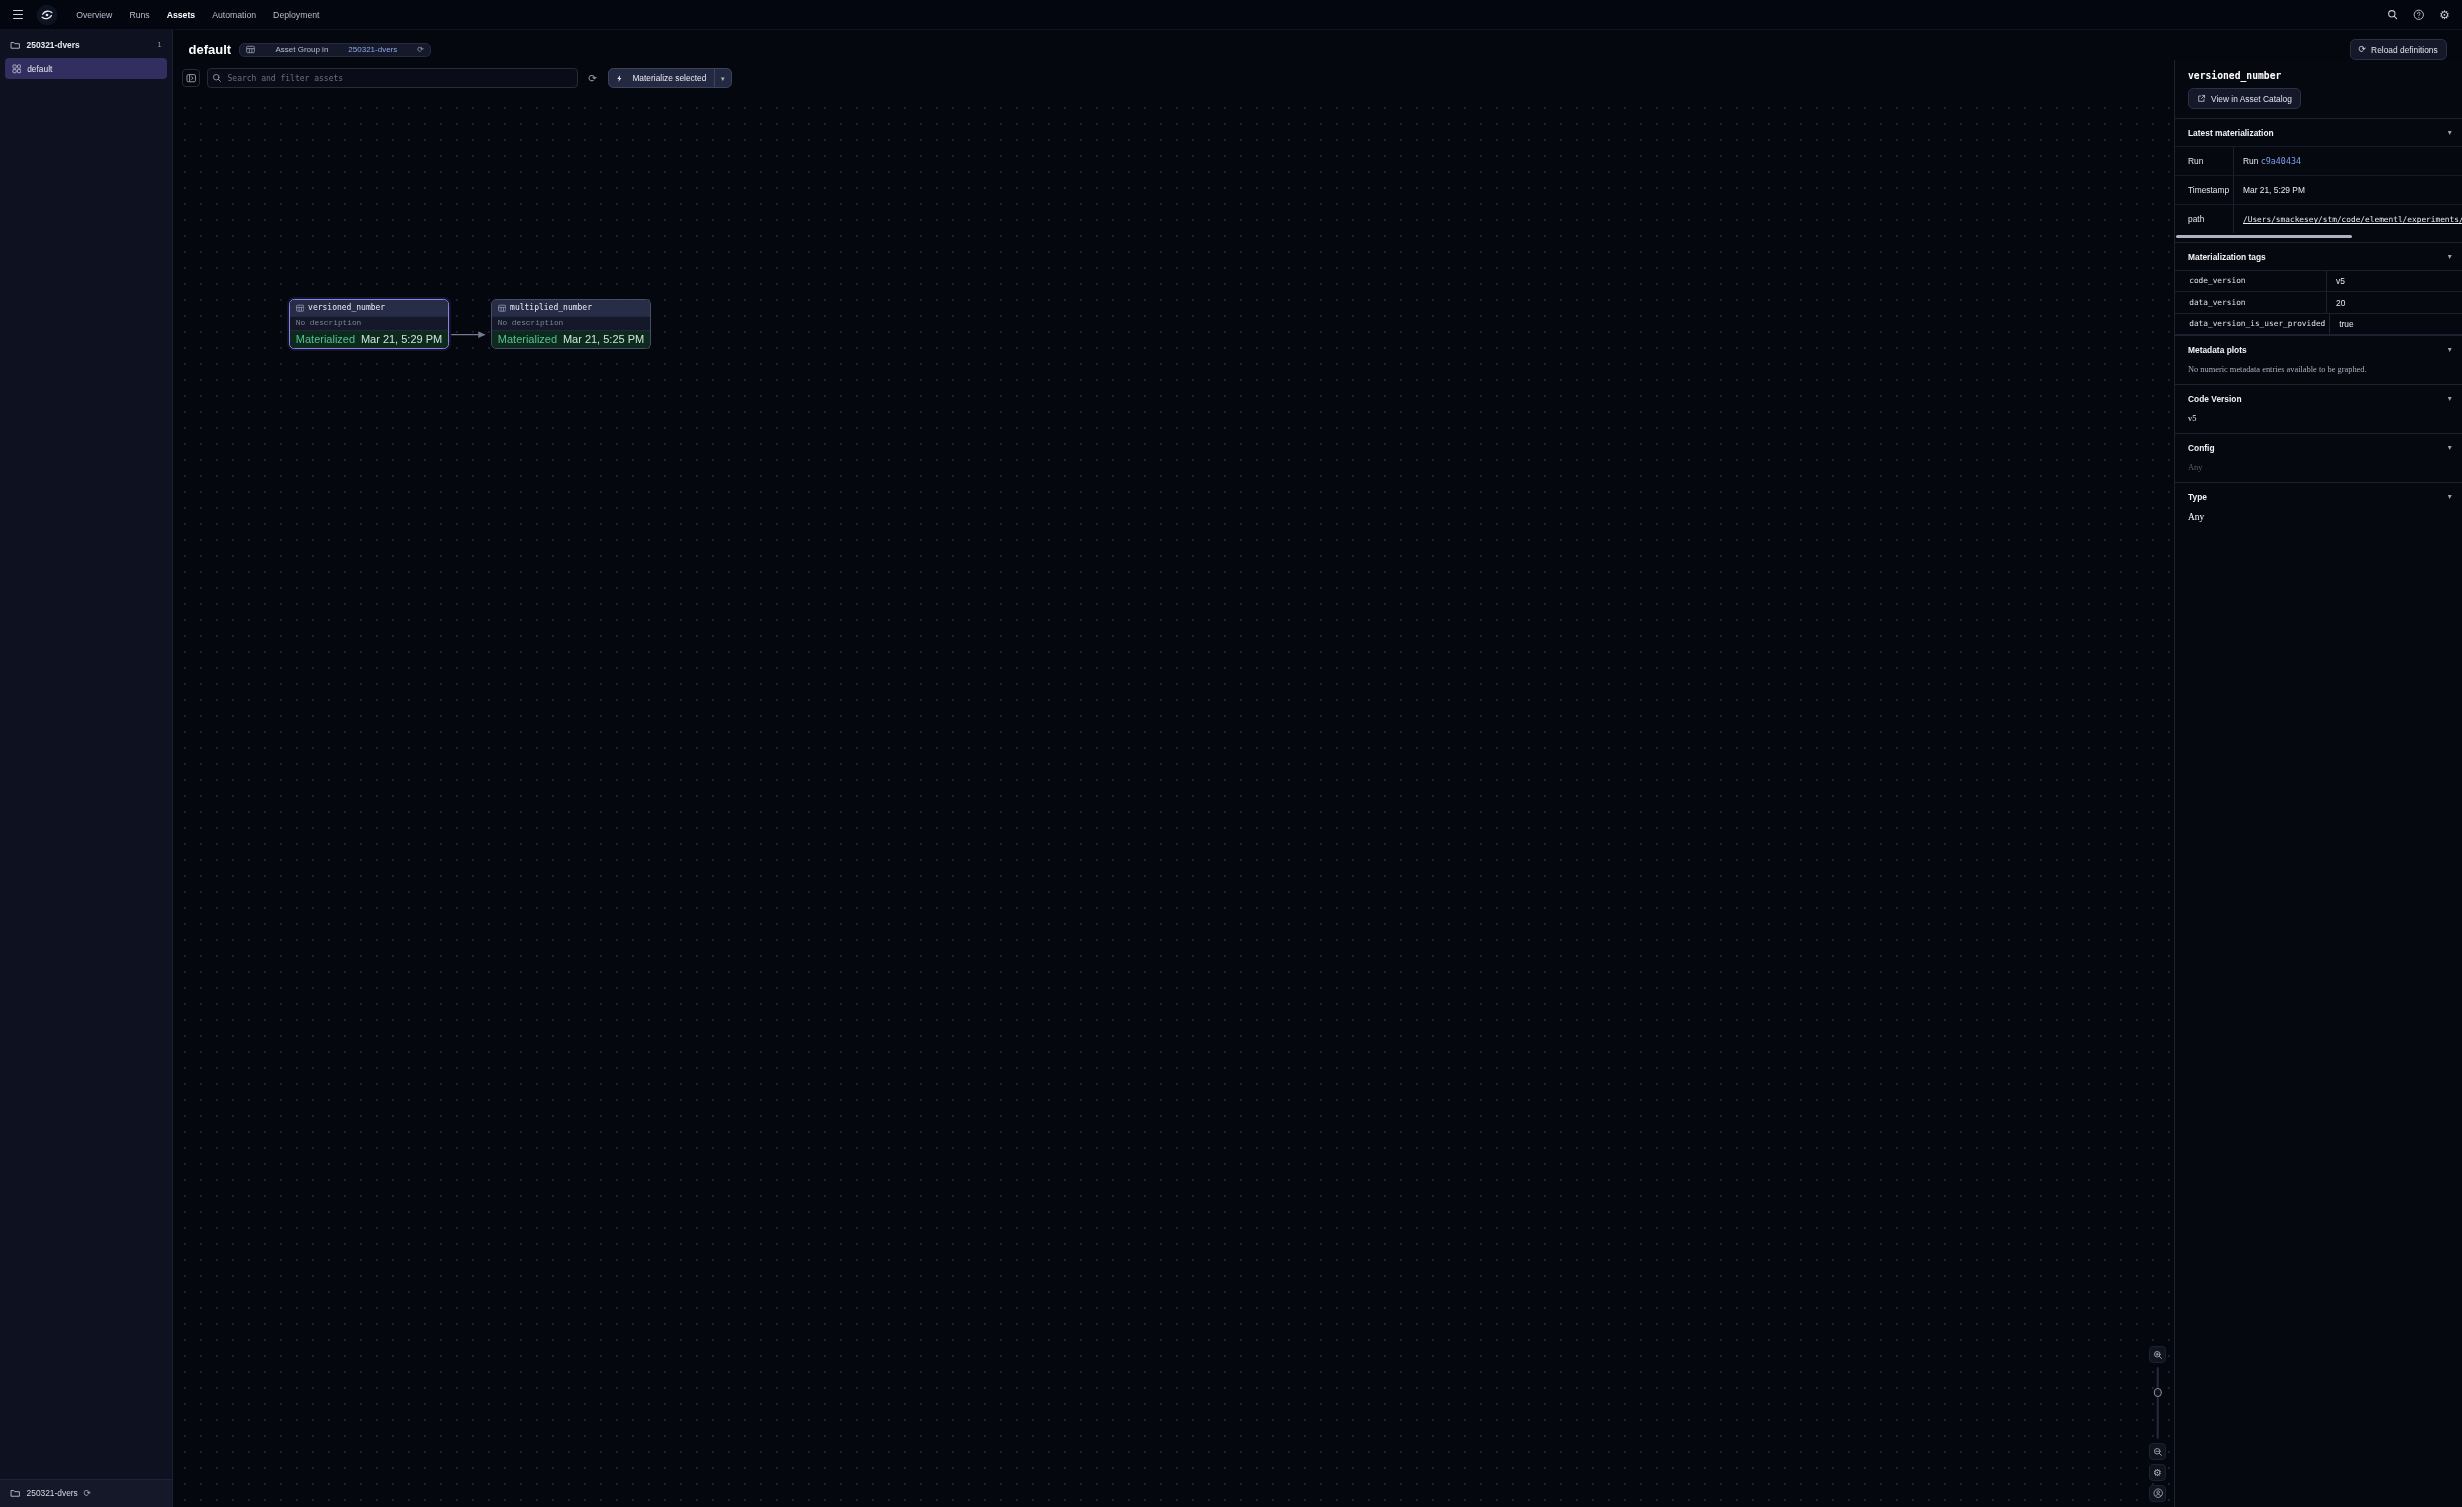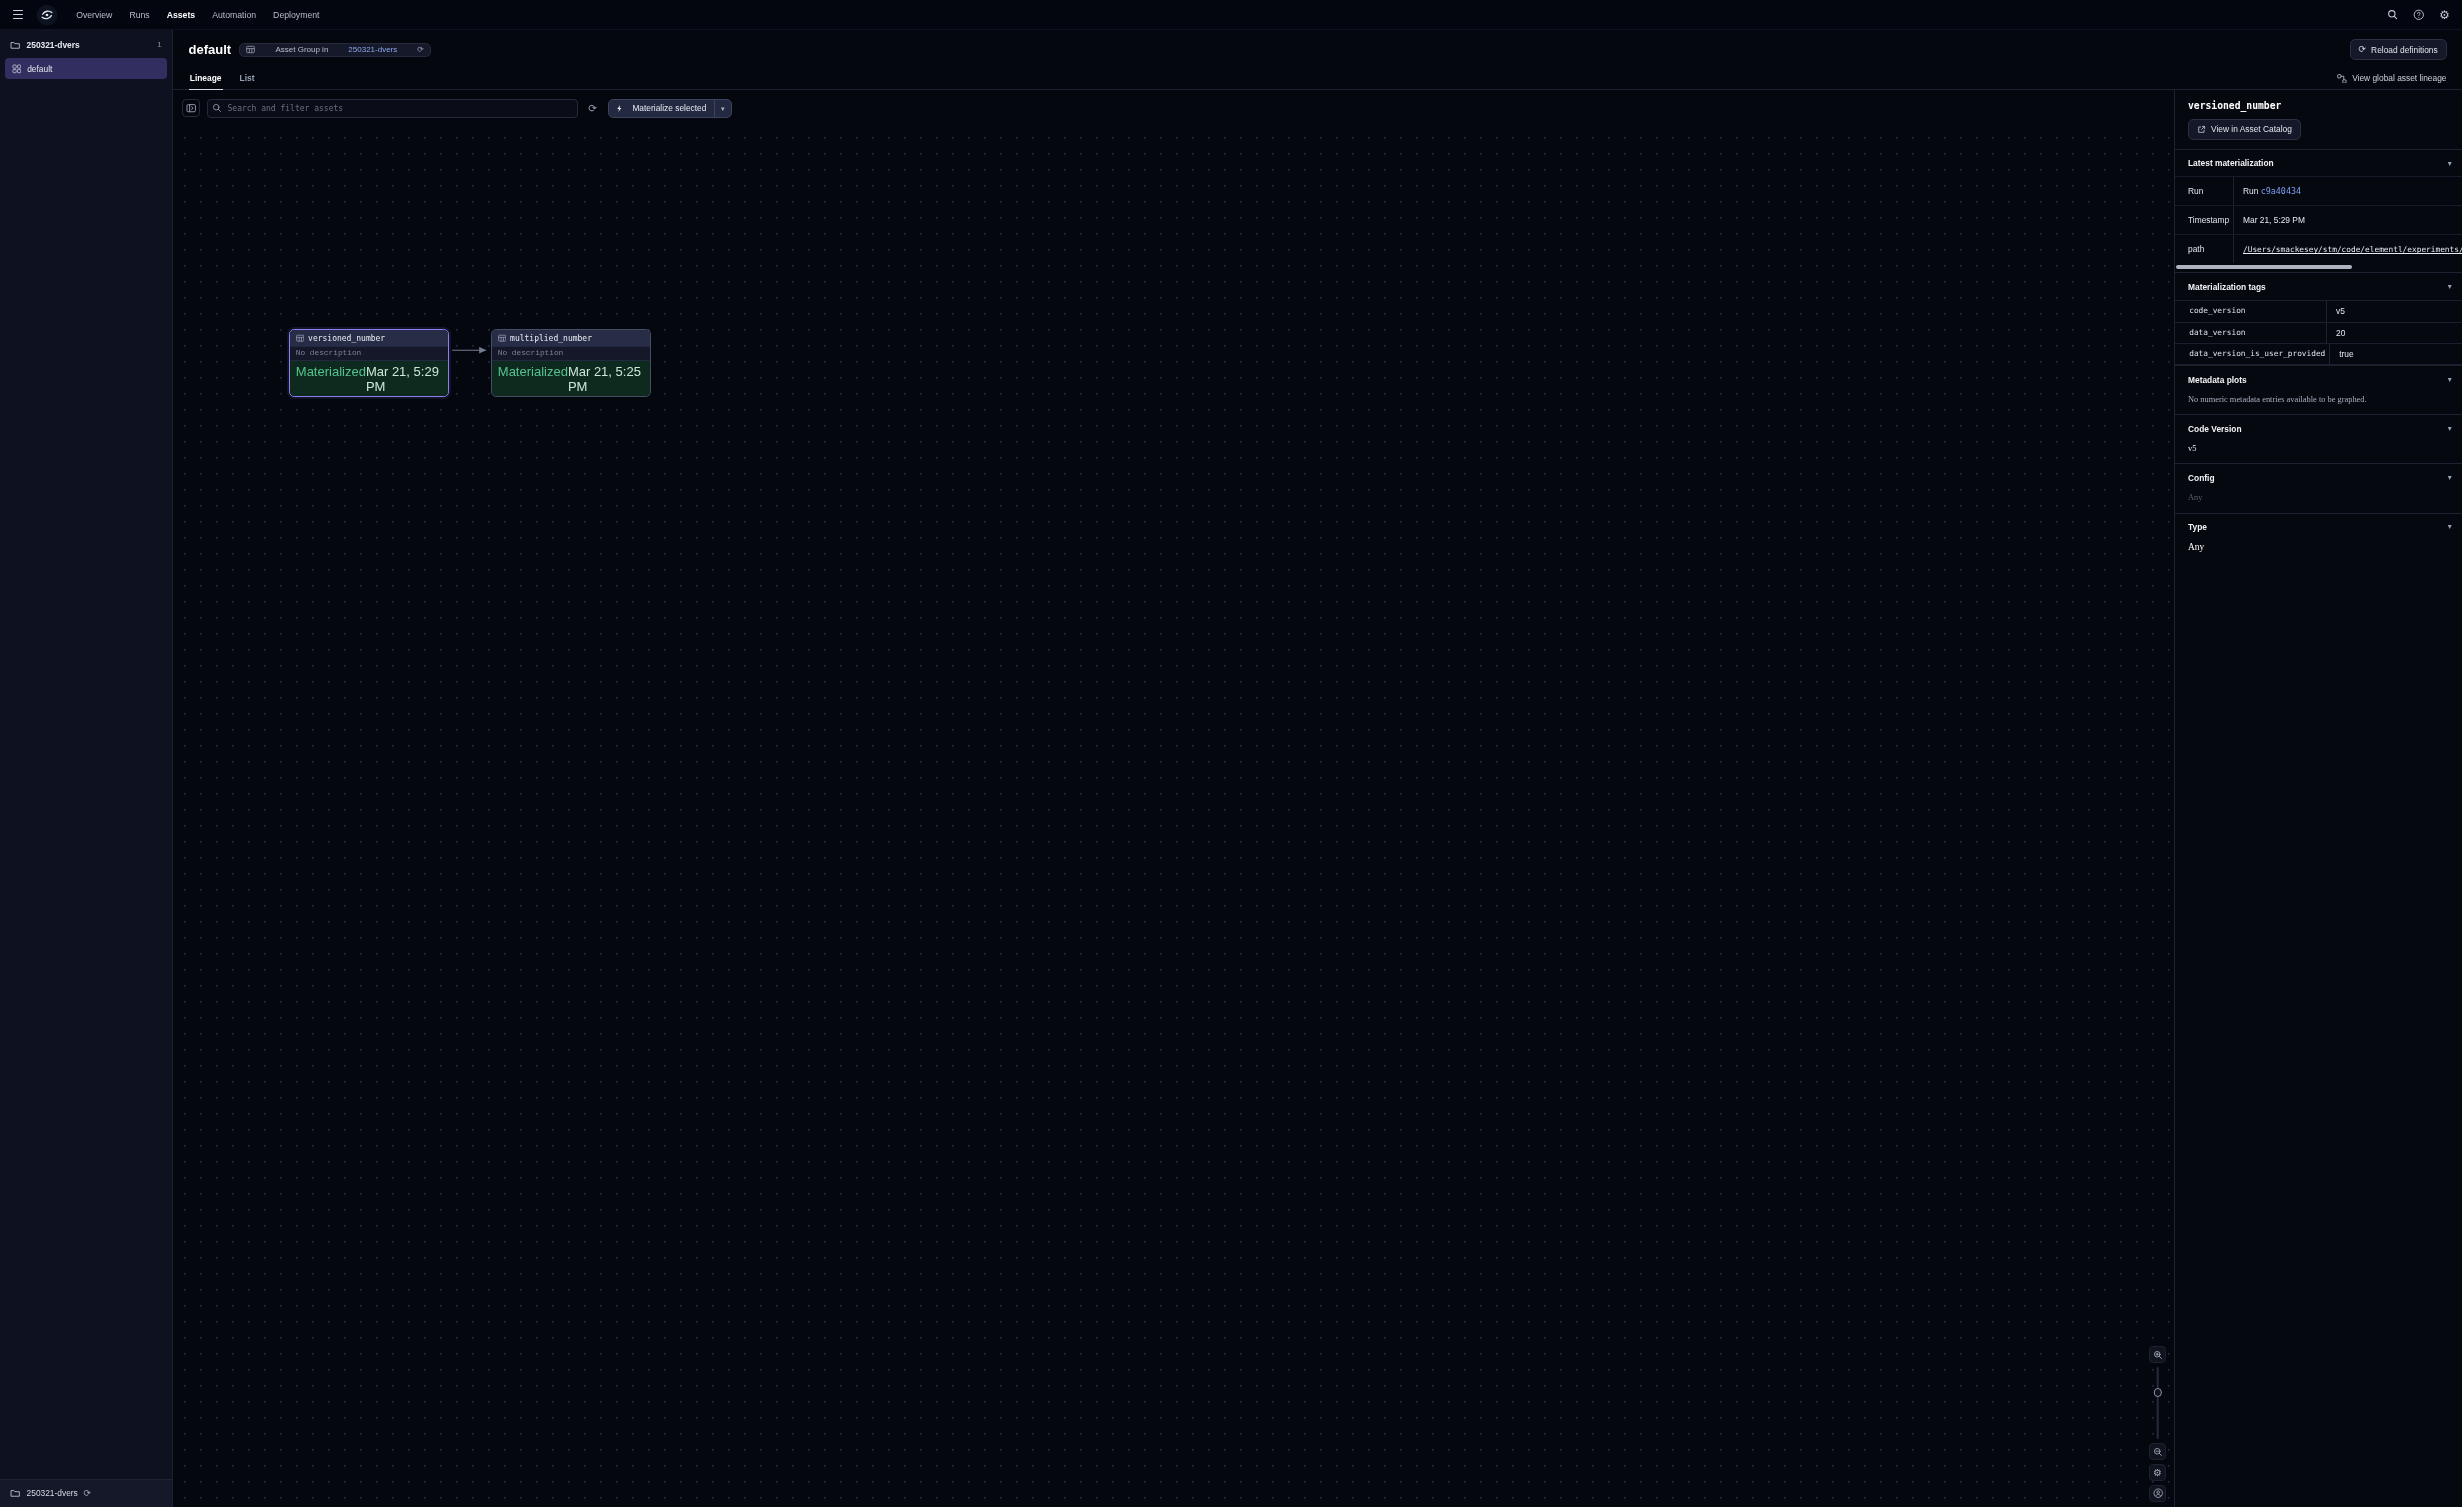--- a/index.html
+++ b/index.html
@@ -89,22 +89,22 @@
 
   .asset-node { position:absolute; width:160px; border-radius:5.2px; overflow:hidden;
                 border:0.6px solid #464d66; background:#161a2b; cursor:pointer; }
   .asset-node.selected { border:1.3px solid #8b7ef0; box-shadow:0 0 0 1.9px rgba(139,126,240,.12); }
   .node-header { display:flex; align-items:center; gap:3.9px; background:#282d47; padding:3.2px 5.8px;
                  font-family:"DejaVu Sans Mono","Liberation Mono",monospace;
                  font-size:8px; color:#eceef5; }
   .node-header .tbl { color:#aab0c5; }
   .node-desc { padding:2.6px 5.8px; background:#141829; color:#7d8498; font-size:7.8px;
                border-top:0.6px solid #232841; border-bottom:0.6px solid #232841;font-family:Liberation Mono, monospace; }
-  .node-footer { display:flex; background:#0e2a1e;
-                 padding:2.6px 5.8px; font-size:13px; }
+  .node-footer { display:flex; justify-content:space-between; background:#0e2a1e;
+                 padding:2.6px 5.8px; font-size:11px; }
   .node-footer .status { color:#55c38d; }
   .node-footer .time { color:#cbe7d8; }
 
   .zoom-controls { position:absolute; right:7.8px; bottom:5.2px; display:flex;
                    flex-direction:column; align-items:center; gap:3.9px; }
   .zoom-btn { width:17px; height:17px; border-radius:3.9px; background:#10141f;
               border:0.6px solid #1d2231; color:#aab0c0;
               display:flex; align-items:center; justify-content:center; }
   .zoom-slider { position:relative; width:17px; height:72px; cursor:pointer; }
   .zoom-slider .track { position:absolute; left:50%; top:0; bottom:0; width:2.6px;
@@ -231,32 +231,20 @@
             <span>Asset Group in</span>
             <a>250321-dvers</a>
             <span class="refresh-glyph" style="font-size:7.8px;">⟳</span>
           </div>
           <div class="spacer"></div>
           <button class="btn">
             <span class="refresh-glyph" style="color:#c9cdd9;">⟳</span>
             <span>Reload definitions</span>
           </button>
         </div>
-        <div class="tabs-row">
-          <div class="tab active">Lineage</div>
-          <div class="tab">List</div>
-          <a class="global-lineage">
-            <svg width="9.7" height="9.7" viewBox="0 0 15 15" fill="none" stroke="#cdd2de" stroke-width="1.2">
-              <rect x="1" y="1" width="5" height="5" rx="1"></rect>
-              <rect x="9" y="9" width="5" height="5" rx="1"></rect>
-              <path d="M6 3.5h4.5v5.5"></path>
-            </svg>
-            <span>View global asset lineage</span>
-          </a>
-        </div>
       </div>
 
       <div class="body-row">
 
         <div class="canvas-col">
           <div class="toolbar">
             <button class="tool-btn">
               <svg width="10.4" height="10.4" viewBox="0 0 16 16" fill="none" stroke="currentColor" stroke-width="1.3">
                 <rect x="1.5" y="2.5" width="13" height="11" rx="2"></rect>
                 <line x1="5.6" y1="2.5" x2="5.6" y2="13.5"></line>

